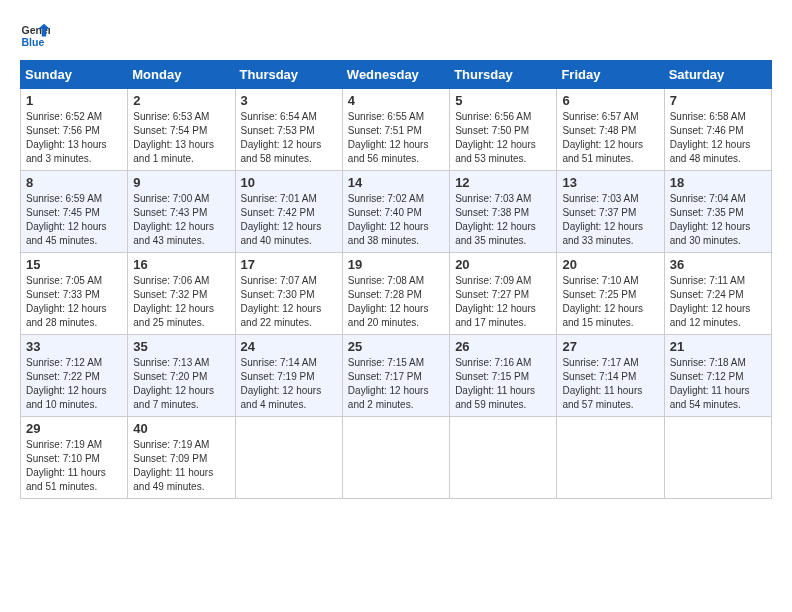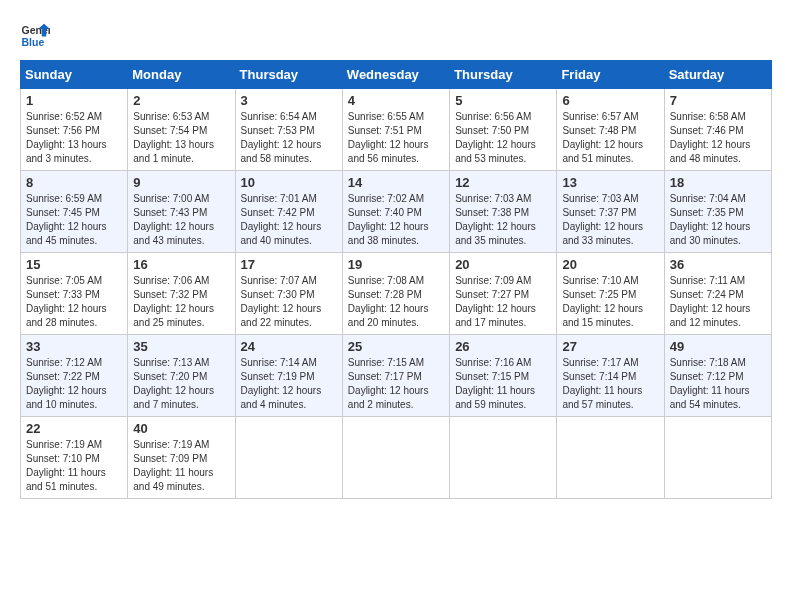--- a/index.html
+++ b/index.html
@@ -216,27 +216,27 @@
         </td>
         <td>
           <span class="day-num">26</span>
           <div class="day-info">Sunrise: 7:16 AM<br>Sunset: 7:15 PM<br>Daylight: 11 hours and 59 minutes.</div>
         </td>
         <td>
           <span class="day-num">27</span>
           <div class="day-info">Sunrise: 7:17 AM<br>Sunset: 7:14 PM<br>Daylight: 11 hours and 57 minutes.</div>
         </td>
         <td>
-          <span class="day-num">49</span>
+          <span class="day-num">21</span>
           <div class="day-info">Sunrise: 7:18 AM<br>Sunset: 7:12 PM<br>Daylight: 11 hours and 54 minutes.</div>
         </td>
       </tr>
       <tr>
         <td>
-          <span class="day-num">22</span>
+          <span class="day-num">29</span>
           <div class="day-info">Sunrise: 7:19 AM<br>Sunset: 7:10 PM<br>Daylight: 11 hours and 51 minutes.</div>
         </td>
         <td>
           <span class="day-num">40</span>
           <div class="day-info">Sunrise: 7:19 AM<br>Sunset: 7:09 PM<br>Daylight: 11 hours and 49 minutes.</div>
         </td>
         <td></td>
         <td></td>
         <td></td>
         <td></td>

